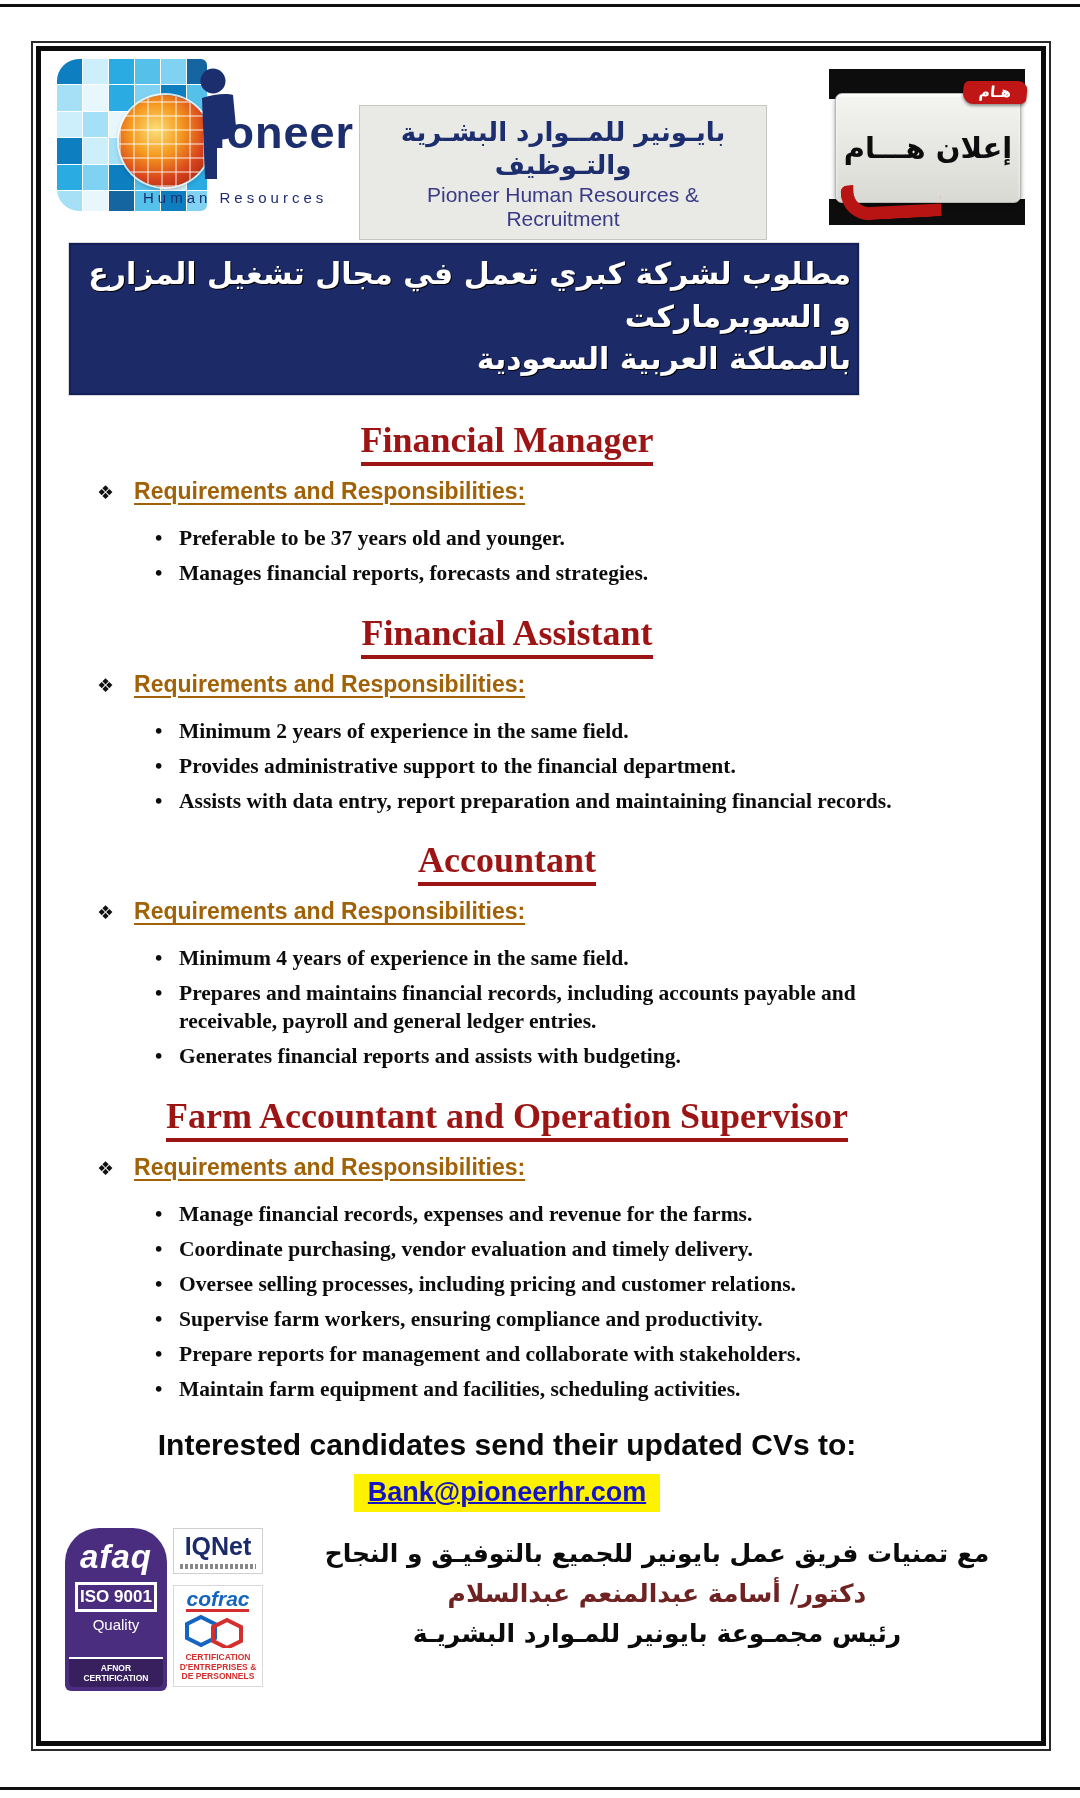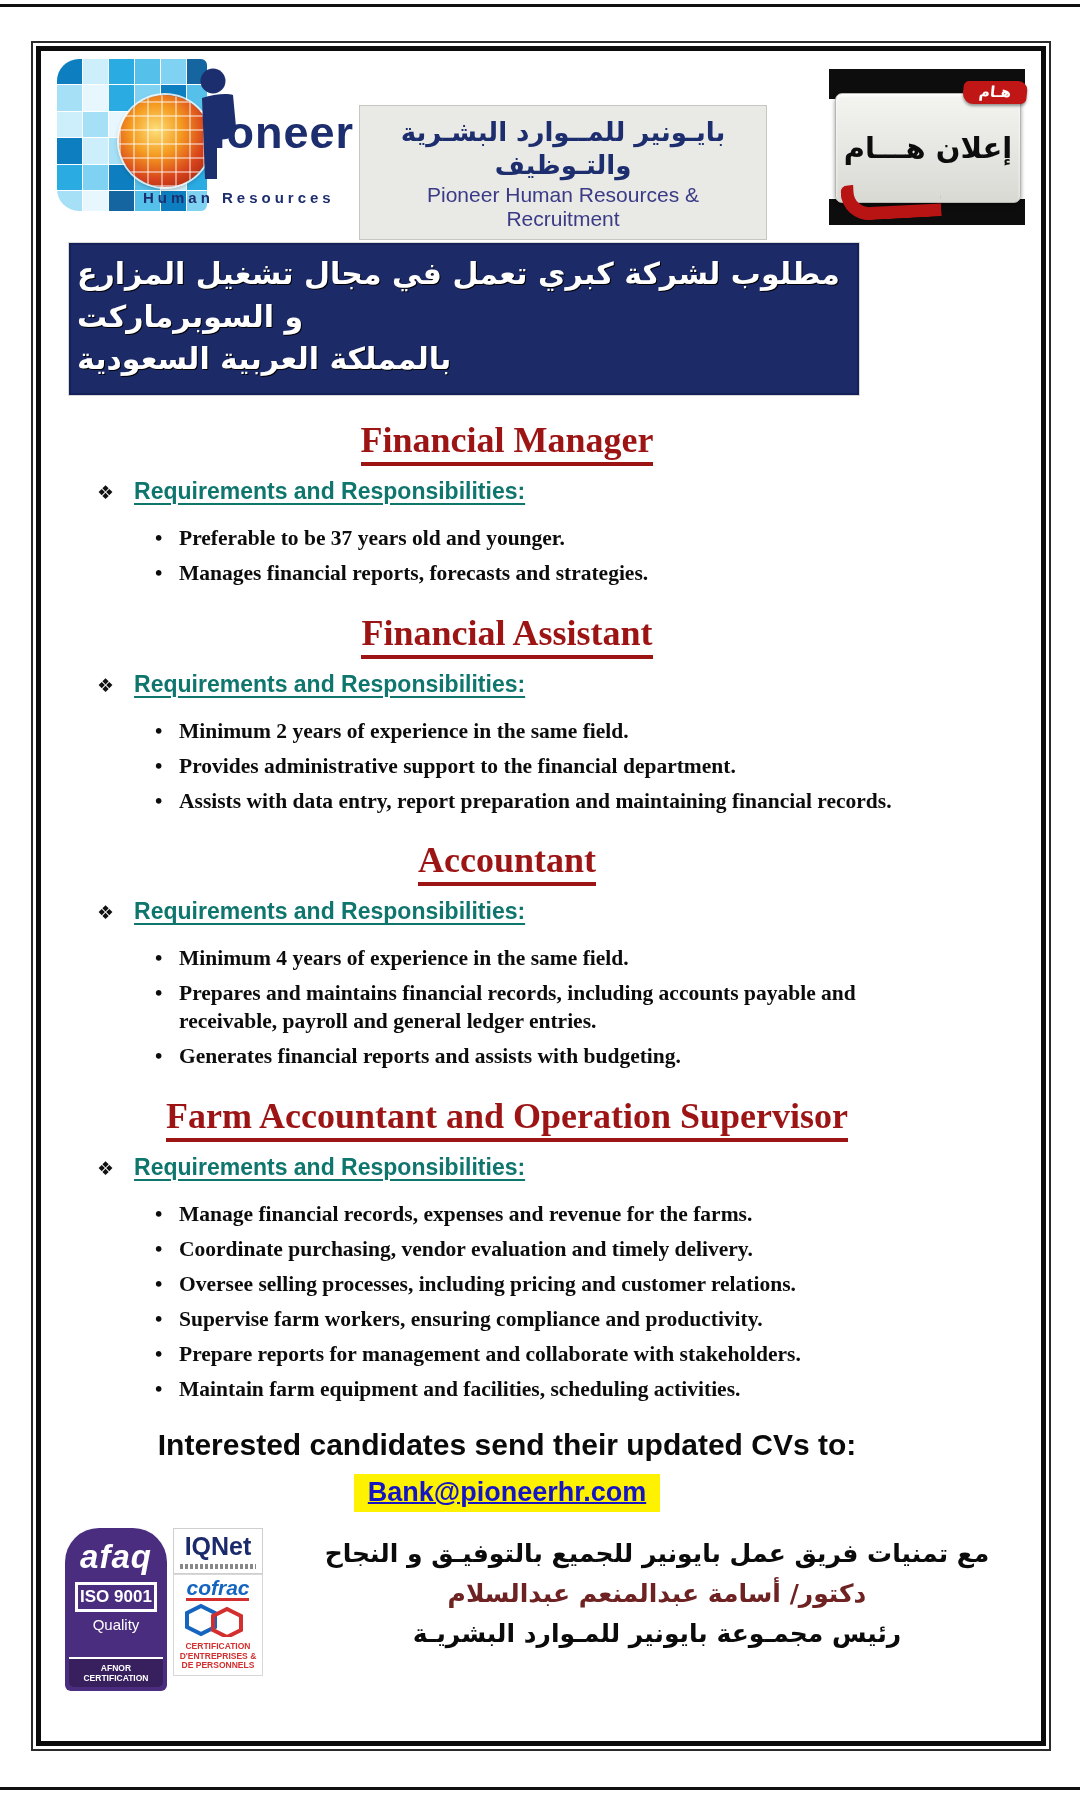--- a/index.html
+++ b/index.html
@@ -30,21 +30,21 @@
   .globe{position:absolute;left:62px;top:36px;width:92px;height:92px;border-radius:50%;z-index:2;
     background:
       repeating-linear-gradient(0deg,rgba(255,255,255,.45) 0 2px,transparent 2px 14px),
       repeating-linear-gradient(90deg,rgba(255,255,255,.45) 0 2px,transparent 2px 14px),
       radial-gradient(circle at 40% 38%,#fbe07a 0%,#f59b20 32%,#d8441c 62%,#8c1507 100%);
     box-shadow:0 0 0 2px rgba(255,255,255,.8),0 2px 5px rgba(0,0,0,.35);}
   .person{position:absolute;left:130px;top:8px;width:56px;height:116px;z-index:3;}
   .brand{position:absolute;left:156px;top:48px;z-index:3;font-family:"Liberation Sans",sans-serif;
     font-weight:bold;font-size:45px;color:var(--navy);letter-spacing:1px;}
   .brand-sub{position:absolute;left:86px;top:130px;z-index:3;font-family:"Liberation Sans",sans-serif;
-    font-weight:bold;font-size:15px;letter-spacing:4px;color:var(--navy);white-space:nowrap;}
+    font-weight:normal;font-size:15px;letter-spacing:4px;color:var(--navy);white-space:nowrap;}
   .company-box{margin-top:46px;flex:1 1 auto;background:var(--box-gray);border:1px solid #c6c6c2;
     text-align:center;padding:10px 10px 8px;max-width:408px;}
   .company-ar{direction:rtl;font-family:"DejaVu Sans",sans-serif;font-weight:bold;
     font-size:26px;color:var(--navy);line-height:1.25;}
   .company-en{font-family:"Liberation Sans",sans-serif;font-size:21px;color:#3a3a86;margin-top:2px;}
   .badge-wrap{position:relative;flex:0 0 196px;width:196px;height:156px;margin-top:10px;margin-left:auto;}
   .badge-bar{position:absolute;left:0;right:0;height:30px;background:#0d0d0d;}
   .badge-bar-top{top:0;}
   .badge-bar-bottom{bottom:0;height:26px;}
   .badge-plate{position:absolute;left:6px;right:4px;top:24px;bottom:22px;z-index:2;
@@ -54,33 +54,33 @@
   .badge-text{direction:rtl;font-family:"DejaVu Sans",sans-serif;font-weight:bold;font-size:29px;color:#0d0d0d;}
   .badge-tag{position:absolute;top:12px;right:-2px;z-index:3;background:var(--badge-red);color:#fff;
     direction:rtl;font-family:"DejaVu Sans",sans-serif;font-weight:bold;font-size:15px;
     padding:2px 16px 3px;border-radius:5px 10px 5px 12px;transform:skewX(-6deg);
     box-shadow:0 2px 3px rgba(0,0,0,.4);}
   .badge-swoosh{position:absolute;left:12px;bottom:6px;z-index:3;width:100px;height:36px;
     border-bottom:13px solid #b91414;border-left:13px solid #b91414;
     border-bottom-left-radius:32px;border-top-left-radius:8px;transform:rotate(-3deg);}
   
   .banner{margin:16px 0 0 12px;width:790px;background:var(--banner-bg);
-    border:2px solid #13205a;box-shadow:0 0 0 1px #d8d8d8;color:#fff;text-align:left;
+    border:2px solid #13205a;box-shadow:0 0 0 1px #d8d8d8;color:#fff;text-align:right;
     padding:8px 6px 12px;}
   .banner div{direction:rtl;font-family:"DejaVu Sans",sans-serif;font-weight:bold;
     font-size:30px;line-height:1.42;text-shadow:1px 1px 0 #000;}
   
   .content-col{width:900px;margin-top:16px;}
   .job-section{margin-top:10px;}
   .job-title{font-family:"Liberation Serif","DejaVu Serif",serif;font-weight:bold;color:var(--title-red);
     font-size:36px;text-align:center;margin-top:24px;}
   .job-title span{border-bottom:4px solid var(--title-red);padding-bottom:1px;display:inline-block;}
   .req-row{display:flex;align-items:baseline;margin:12px 0 0 40px;gap:20px;}
   .req-diamond{font-size:19px;color:#111;}
-  .req-label{font-family:"Liberation Sans",sans-serif;font-weight:bold;font-size:23px;color:#0f766e;
+  .req-label{font-family:"Liberation Sans",sans-serif;font-weight:bold;font-size:23px;color:#a16207;
     text-decoration:underline;text-decoration-thickness:2px;text-underline-offset:4px;}
   .bullets{list-style:none;margin:20px 0 4px;padding-left:122px;}
   .bullets li{position:relative;font-weight:bold;font-size:21.5px;line-height:1.3;
     margin-bottom:7px;max-width:800px;}
   .bullets li::before{content:"•";position:absolute;left:-24px;top:0;font-size:21px;}
   
   .cta{margin-top:24px;text-align:center;}
   .cta-text{font-family:"Liberation Sans",sans-serif;font-weight:bold;font-size:30px;color:#0a0a0a;}
   .email-line{margin-top:12px;}
   .email-link{display:inline-block;background:var(--hl-yellow);padding:3px 14px 4px;
@@ -89,21 +89,21 @@
   
   .footer{position:relative;margin-top:14px;min-height:212px;}
   .cert-cluster{position:absolute;left:8px;top:2px;width:198px;display:flex;gap:6px;}
   .afaq{width:104px;background:var(--purple);border-radius:34px 34px 6px 6px;color:#fff;
     text-align:center;padding:10px 4px 4px;font-family:"Liberation Sans",sans-serif;}
   .afaq-name{font-size:33px;font-weight:bold;font-style:italic;letter-spacing:1px;}
   .afaq-iso{border:3px solid #fff;margin:6px 6px 4px;padding:2px 2px;font-size:17px;font-weight:bold;}
   .afaq-quality{font-size:15px;margin-bottom:24px;}
   .afaq-afnor{background:#38205e;border-top:2px solid #fff;font-size:8.5px;font-weight:bold;
     padding:4px 1px;border-radius:0 0 5px 5px;}
-  .cert-right{width:92px;display:flex;flex-direction:column;gap:0;}
+  .cert-right{width:92px;display:flex;flex-direction:column;gap:11px;}
   .iqnet{background:#fff;border:1px solid #cfcfcf;text-align:center;padding:3px 2px 4px;}
   .iqnet-name{font-family:"Liberation Sans",sans-serif;font-weight:bold;font-size:25px;color:#1b2a6b;}
   .iqnet-stripe{height:5px;margin:3px 4px 0;background:repeating-linear-gradient(90deg,#888 0 3px,#fff 3px 5px);}
   .cofrac{background:#fff;border:1px solid #d8d8d8;text-align:center;padding:2px 2px 4px;}
   .cofrac-name{font-family:"Liberation Sans",sans-serif;font-weight:bold;font-style:italic;
     font-size:21px;color:#1565c0;border-bottom:3px solid #d32f2f;display:inline-block;line-height:1;}
   .cofrac-hex{margin:2px 0 1px;}
   .cofrac-sub{font-family:"Liberation Sans",sans-serif;font-weight:bold;font-size:8.5px;color:#d32f2f;line-height:1.15;}
   .footer-text{margin-left:232px;text-align:center;padding-top:8px;}
   .footer-text div{direction:rtl;font-family:"DejaVu Sans",sans-serif;font-weight:bold;

